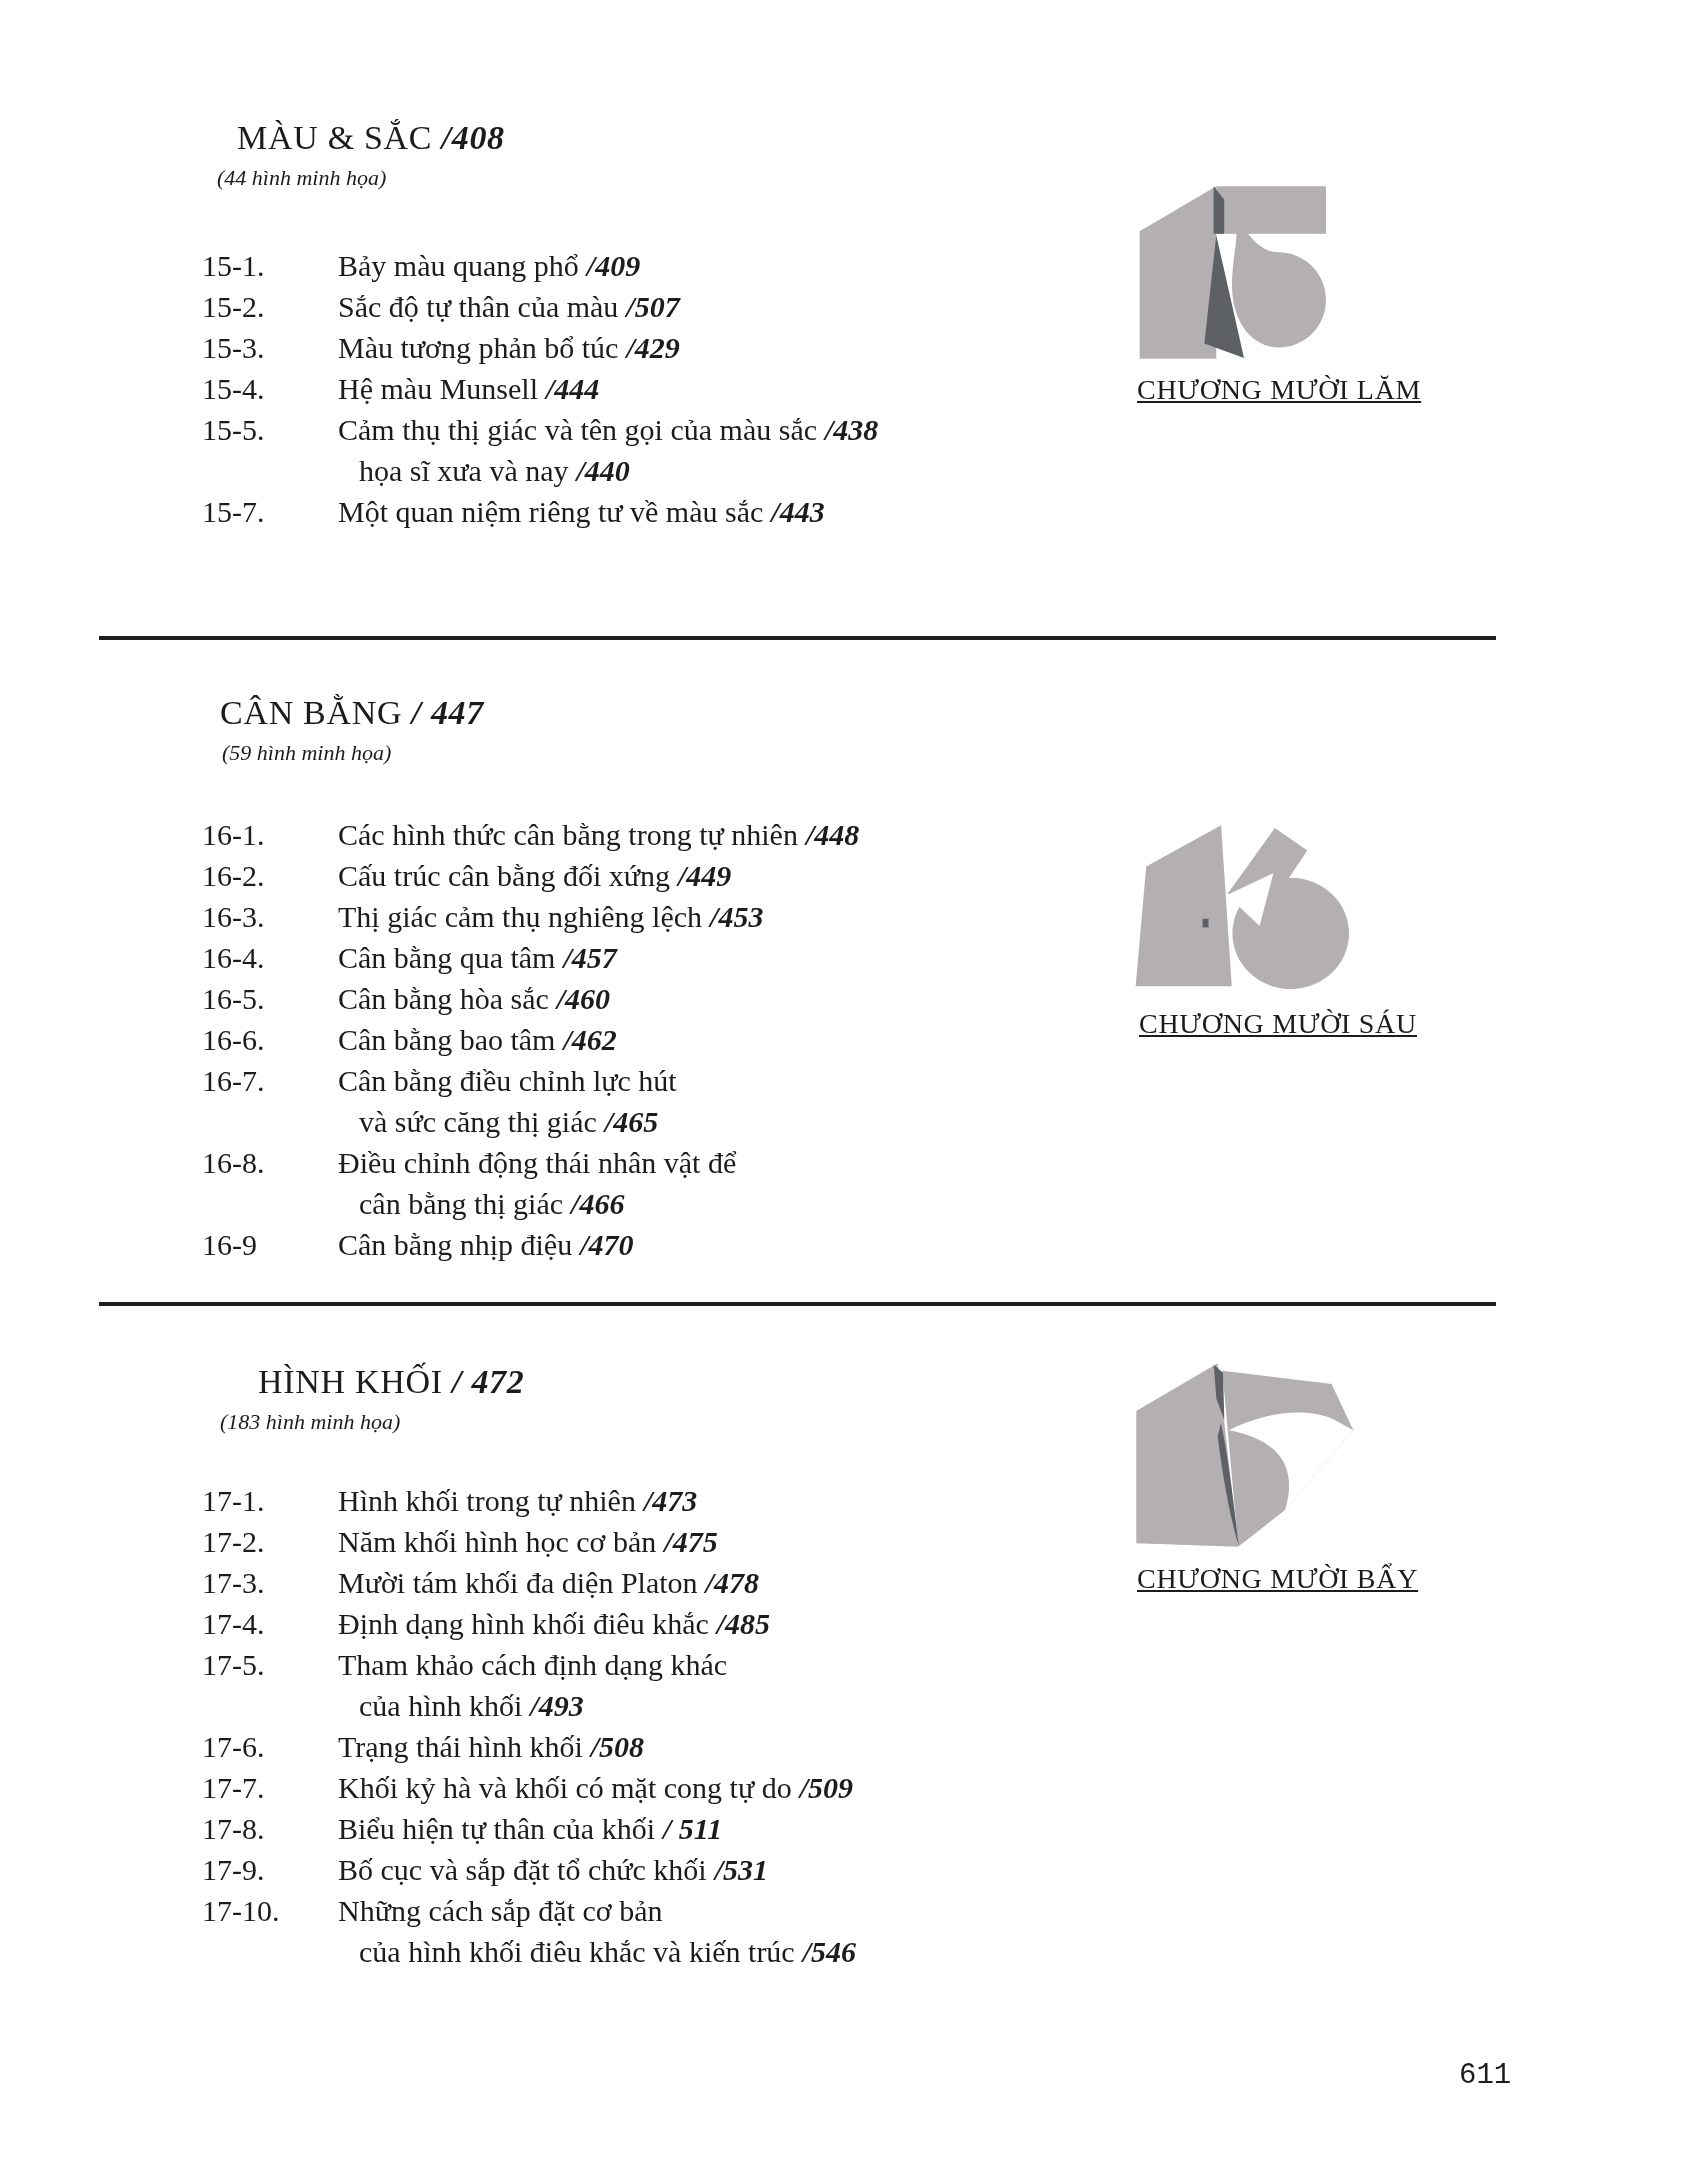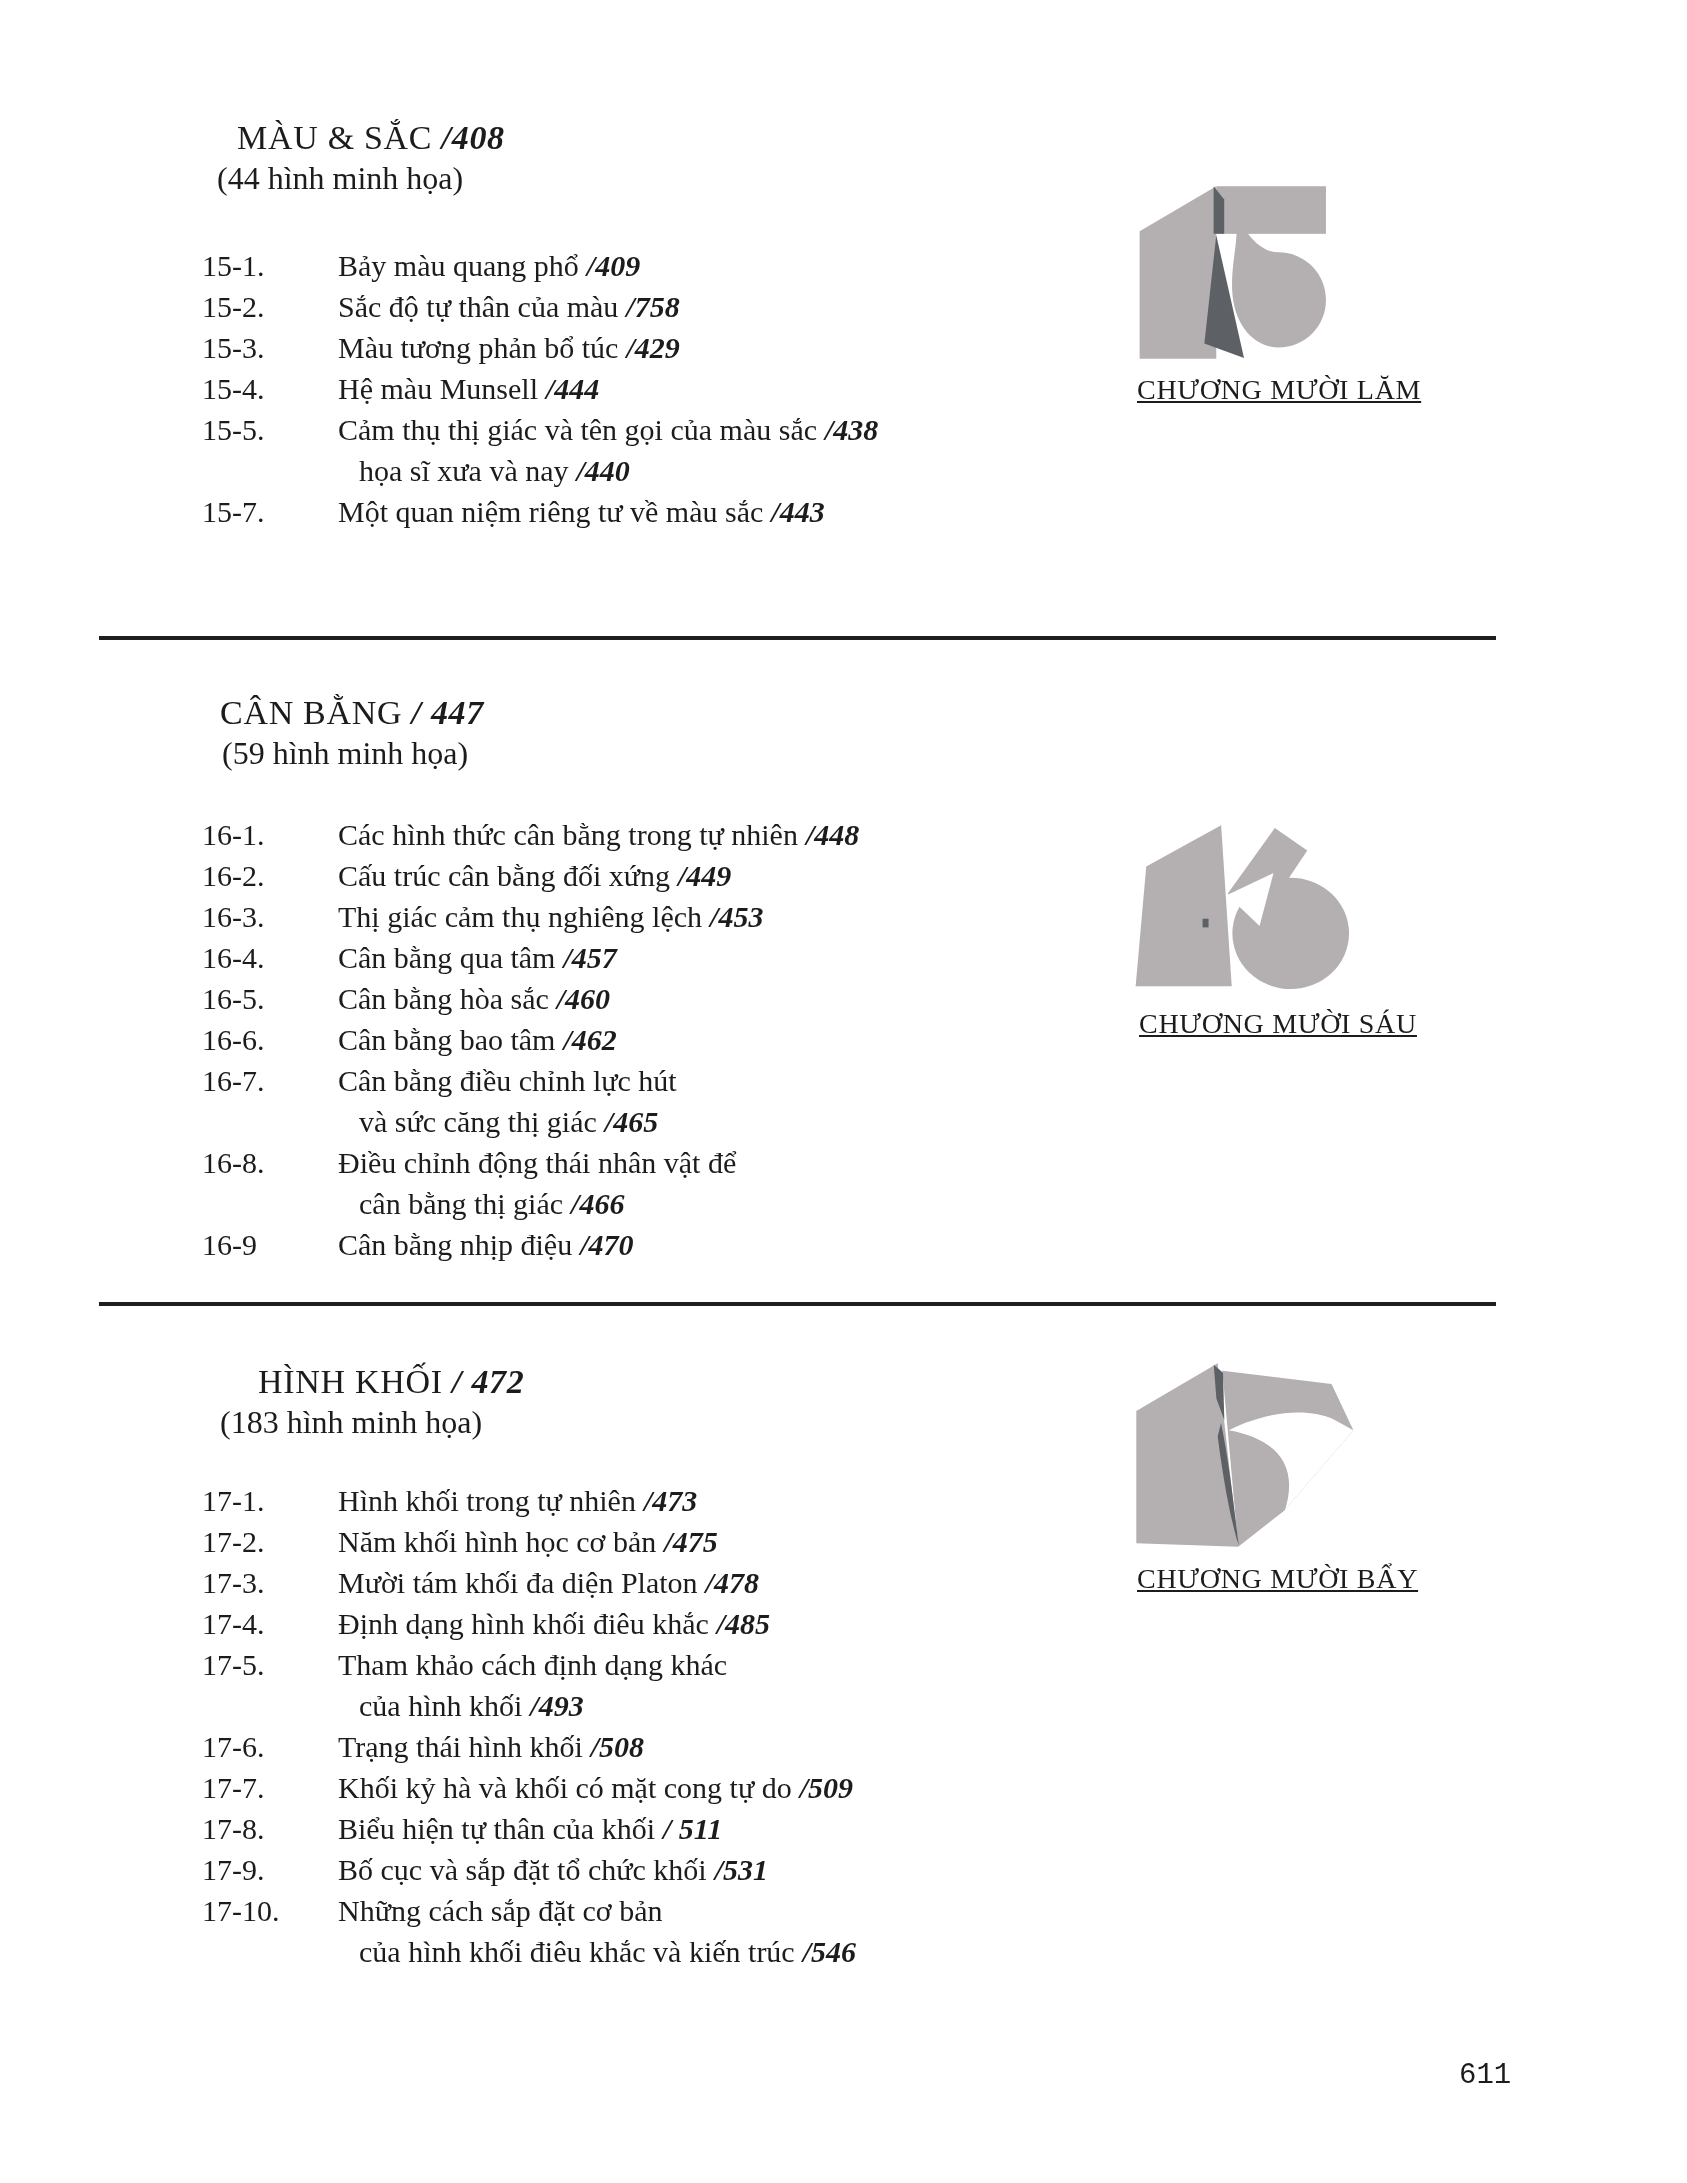--- a/index.html
+++ b/index.html
@@ -11,21 +11,21 @@
     color:var(--ink,#1c1c1c);
     overflow:hidden;
   }
   .section-head{position:absolute;}
   .section-title{
     margin:0;font-size:34px;font-weight:normal;line-height:40px;
     letter-spacing:0.7px;white-space:nowrap;
   }
   .title-page{font-style:italic;font-weight:bold;margin-left:9.3px;}
   .section-subtitle{
-    font-size:32px;line-height:40px;white-space:nowrap;
+    font-size:22px;font-style:italic;line-height:40px;white-space:nowrap;
   }
   .entries{position:absolute;width:1032px;}
   .entry-row{height:41px;line-height:41px;font-size:30px;white-space:nowrap;}
   .entry-num{display:inline-block;width:136px;}
   .entry-row.cont .entry-text{padding-left:21px;}
   .page-ref{font-style:italic;font-weight:bold;margin-left:8px;}
   .divider{
     position:absolute;left:99px;width:1397px;height:4px;
     background:#1f1f1f;
   }
@@ -61,21 +61,21 @@
 <body>
 
 <div id="page">
 
   <header class="section-head head-0">
     <h2 class="section-title"><span>MÀU &amp; SẮC</span><span class="title-page">/408</span></h2>
     <div class="section-subtitle sub-0">(44 hình minh họa)</div>
   </header>
   <div class="entries entries-0">
       <div class="entry-row"><span class="entry-num">15-1.</span><span class="entry-text"><span>Bảy màu quang phổ</span><span class="page-ref">/409</span></span></div>
-      <div class="entry-row"><span class="entry-num">15-2.</span><span class="entry-text"><span>Sắc độ tự thân của màu</span><span class="page-ref">/758</span></span></div>
+      <div class="entry-row"><span class="entry-num">15-2.</span><span class="entry-text"><span>Sắc độ tự thân của màu</span><span class="page-ref">/507</span></span></div>
       <div class="entry-row"><span class="entry-num">15-3.</span><span class="entry-text"><span>Màu tương phản bổ túc</span><span class="page-ref">/429</span></span></div>
       <div class="entry-row"><span class="entry-num">15-4.</span><span class="entry-text"><span>Hệ màu Munsell</span><span class="page-ref">/444</span></span></div>
       <div class="entry-row"><span class="entry-num">15-5.</span><span class="entry-text"><span>Cảm thụ thị giác và tên gọi của màu sắc</span><span class="page-ref">/438</span></span></div>
       <div class="entry-row cont"><span class="entry-num"></span><span class="entry-text"><span>họa sĩ xưa và nay</span><span class="page-ref">/440</span></span></div>
       <div class="entry-row"><span class="entry-num">15-7.</span><span class="entry-text"><span>Một quan niệm riêng tư về màu sắc</span><span class="page-ref">/443</span></span></div>
     </div>
   <figure class="chapter-figure fig-0">
     <svg width="205" height="185" viewBox="0 0 310 280">
       <polygon points="22,82 138,14 138,275 22,275" fill="var(--icon-light,#b4afb0)"></polygon>
       <rect x="138" y="14" width="166" height="72" fill="var(--icon-light,#b4afb0)"></rect>

